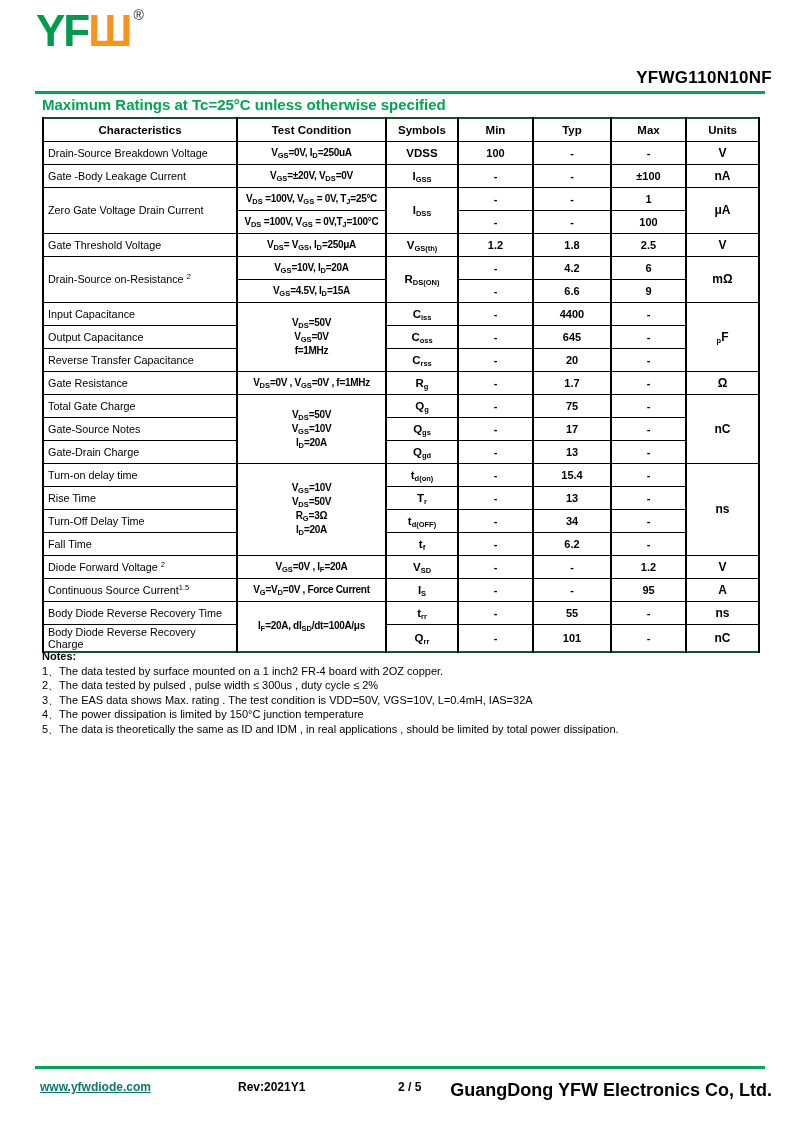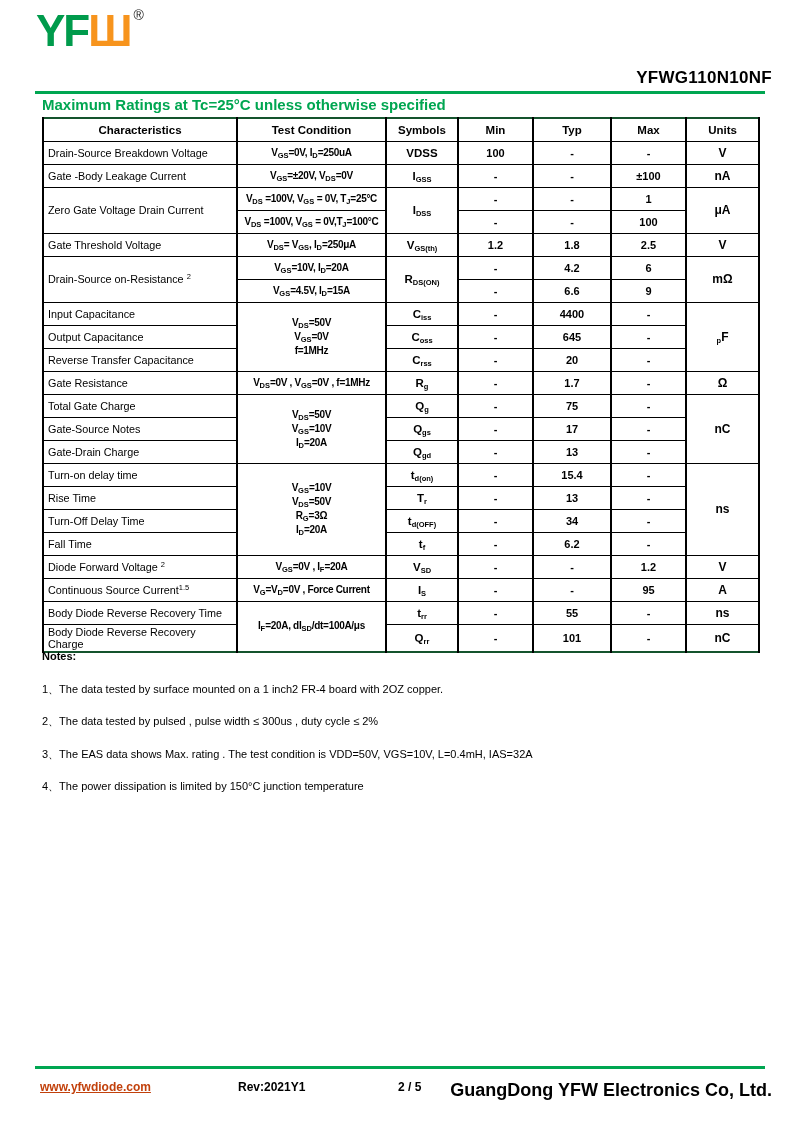--- a/index.html
+++ b/index.html
@@ -32,25 +32,25 @@
   .cell-cond { font-weight: bold; font-size: 10px; letter-spacing: -0.3px; white-space: pre-line; line-height: 1.4; }
   .cell-sym  { font-weight: bold; font-size: 11.5px; }
   .cell-num  { font-weight: bold; font-size: 11px; }
   .cell-unit { font-weight: bold; font-size: 12px; }
   sub { font-size: 7.5px; line-height: 0; vertical-align: -2px; letter-spacing: 0; margin-top: 12px; }
   sup { font-size: 7.5px; line-height: 0; vertical-align: 4px; letter-spacing: 0; }
 
   
   .notes { position: absolute; left: 42px; top: 649px; width: 700px; font-size: 11px; line-height: 14.6px; }
   .notes-title { font-weight: bold; }
-  .note-item { white-space: nowrap; margin-top: 18px; }
+  .note-item { white-space: nowrap; }
 
   
   .footer-item { position: absolute; top: 1080px; font-size: 12px; font-weight: bold; }
-  .website-link { left: 40px; color: #c2410c; text-decoration: underline; cursor: pointer; }
+  .website-link { left: 40px; color: #0f766e; text-decoration: underline; cursor: pointer; }
   .footer-rev  { left: 238px; }
   .footer-page { left: 398px; }
   .footer-company { right: 28px; font-size: 18px; }
 </style>
 </head>
 <body>
 
 <div class="page">
 
   <div class="logo">
@@ -265,20 +265,21 @@
       </tbody>
   </table>
 
   <div class="notes">
     <div class="notes-title">Notes:</div>
     <div id="notes-list">
         <div class="note-item">1、The data tested by surface mounted on a 1 inch2 FR-4 board with 2OZ copper.</div>
         <div class="note-item">2、The data tested by pulsed , pulse width ≤ 300us , duty cycle ≤ 2%</div>
         <div class="note-item">3、The EAS data shows Max. rating . The test condition is VDD=50V, VGS=10V, L=0.4mH, IAS=32A</div>
         <div class="note-item">4、The power dissipation is limited by 150°C junction temperature</div>
+        <div class="note-item">5、The data is theoretically the same as ID and IDM , in real applications , should be limited by total power dissipation.</div>
       </div>
   </div>
 
   <div class="rule rule-bottom"></div>
 
   <a class="footer-item website-link">www.yfwdiode.com</a>
   <div class="footer-item footer-rev">Rev:2021Y1</div>
   <div class="footer-item footer-page">2 / 5</div>
   <div class="footer-item footer-company">GuangDong YFW Electronics Co, Ltd.</div>
 

